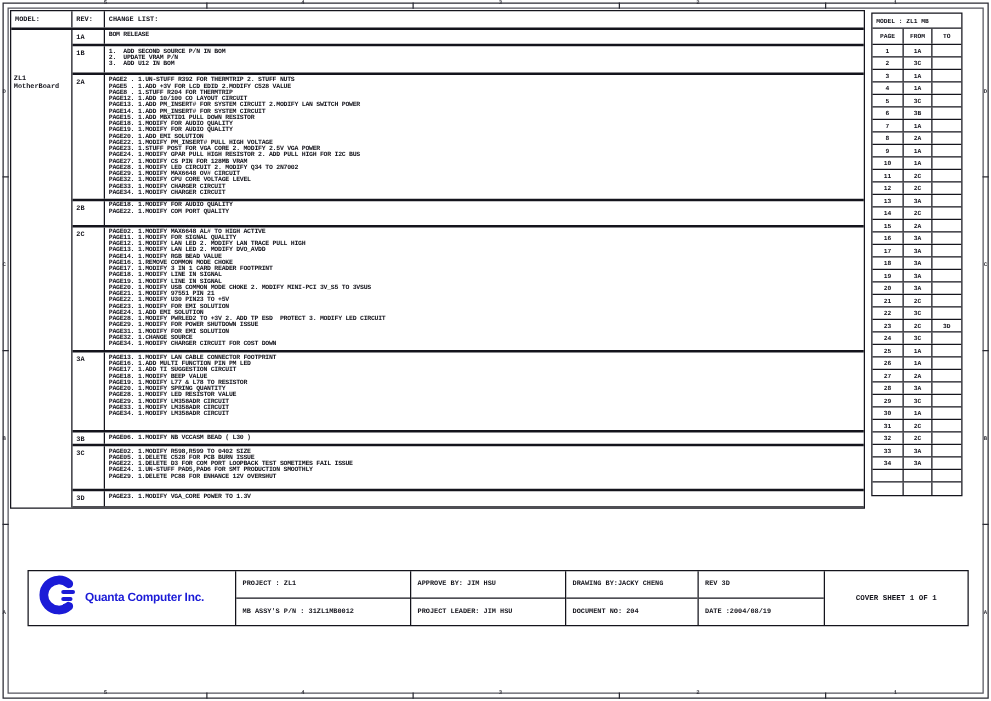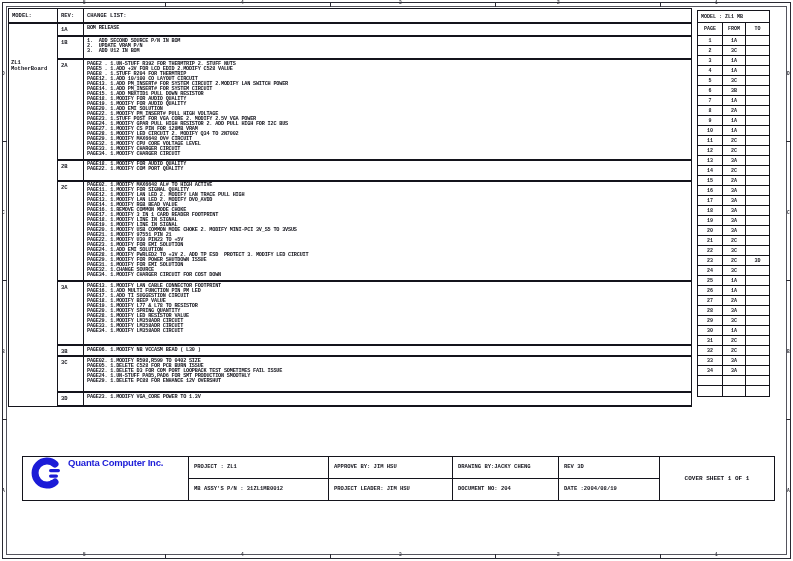--- a/index.html
+++ b/index.html
@@ -50,21 +50,21 @@
   .pt-colhead>div{font-size:5px;font-weight:bold;padding-top:3px;text-align:center;box-sizing:border-box;}
   .pt-row{display:flex;height:10px;border-bottom:1px solid #14141c;box-sizing:border-box;}
   .pt-row:last-child{border-bottom:none;}
   .pt-row>div{font-size:5px;font-weight:bold;padding-top:2px;text-align:center;box-sizing:border-box;}
   .c-page{width:25px;border-right:1px solid #14141c;}
   .c-from{width:23px;border-right:1px solid #14141c;}
   .c-to{flex:1;}
   
   .title-block{position:absolute;left:22px;top:456px;width:753px;height:45px;
                border:1px solid #14141c;display:flex;background:#fff;box-sizing:border-box;}
-  .tb-logo{width:166px;border-right:1px solid #14141c;display:flex;align-items:flex-start;
+  .tb-logo{width:166px;border-right:1px solid #14141c;display:flex;align-items:center;
            padding-left:6px;box-sizing:border-box;gap:5px;}
   .tb-company{font-family:"Liberation Sans","DejaVu Sans",sans-serif;font-weight:bold;
               font-size:9.5px;color:#1b1bd7;letter-spacing:-0.2px;}
   .tb-grid{display:flex;}
   .tb-col{display:flex;flex-direction:column;border-right:1px solid #14141c;}
   .tb-cell{flex:1;font-size:5.5px;font-weight:bold;padding:6px 0 0 5px;box-sizing:border-box;white-space:pre;}
   .tb-cell.top{border-bottom:1px solid #14141c;}
   .w-project{width:139px;}
   .w-approve{width:123px;}
   .w-drawing{width:105px;}

